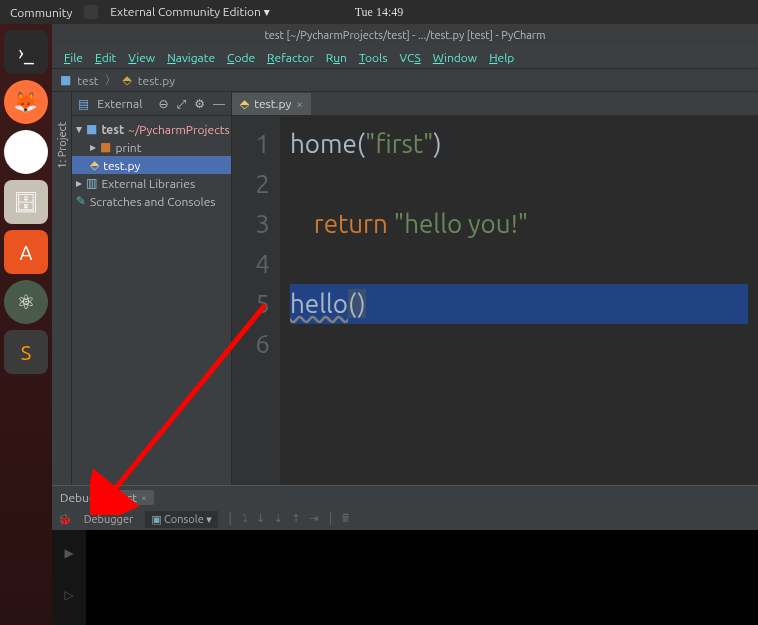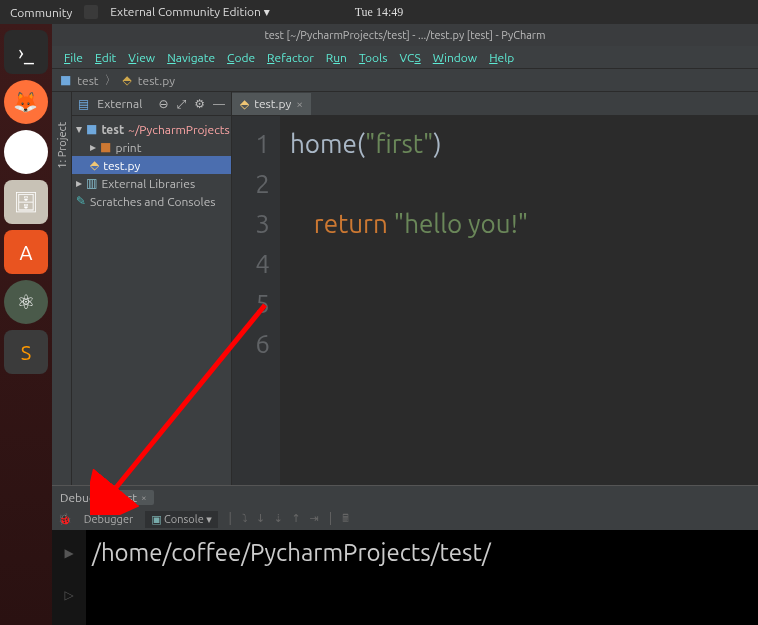--- a/index.html
+++ b/index.html
@@ -170,20 +170,21 @@
             <div>3</div>
             <div>4</div>
             <div>5</div>
             <div>6</div>
         </div>
         <div class="codetext">
           <div class="ln"><span class="call">home</span><span class="paren">(</span><span class="str">"first"</span><span class="paren">)</span></div>
           <div class="ln"></div>
           <div class="ln">    <span class="kw">return </span><span class="str">"hello you!"</span></div>
           <div class="ln"></div>
+          <div class="ln hl"><span class="call wave">hello</span><span class="paren" style="background:#3b5070">()</span></div>
         </div>
       </div>
     </div>
   </div>
 
   <div class="debug">
     <div class="debug-top">
       <span>Debug:</span>
       <span class="dbtab">
         <span>test</span>
@@ -209,21 +210,20 @@
         <span>🖩</span>
       </span>
     </div>
     <div class="console">
       <div class="sidebar">
         <span>▶</span>
         <span>▷</span>
         <span style="color:#a55">⊘</span>
 
       </div>
-      <div>/home/coffee/PycharmProjects/test/</div>
     </div>
   </div>
 </div>
 
 <svg class="arrow" width="200" height="220">
   <defs>
       <marker id="ah" markerWidth="12" markerHeight="12" refX="2" refY="6" orient="auto">
         <path d="M0,0 L12,6 L0,12 Z" fill="#ff0000"></path>
       </marker>
     </defs>

